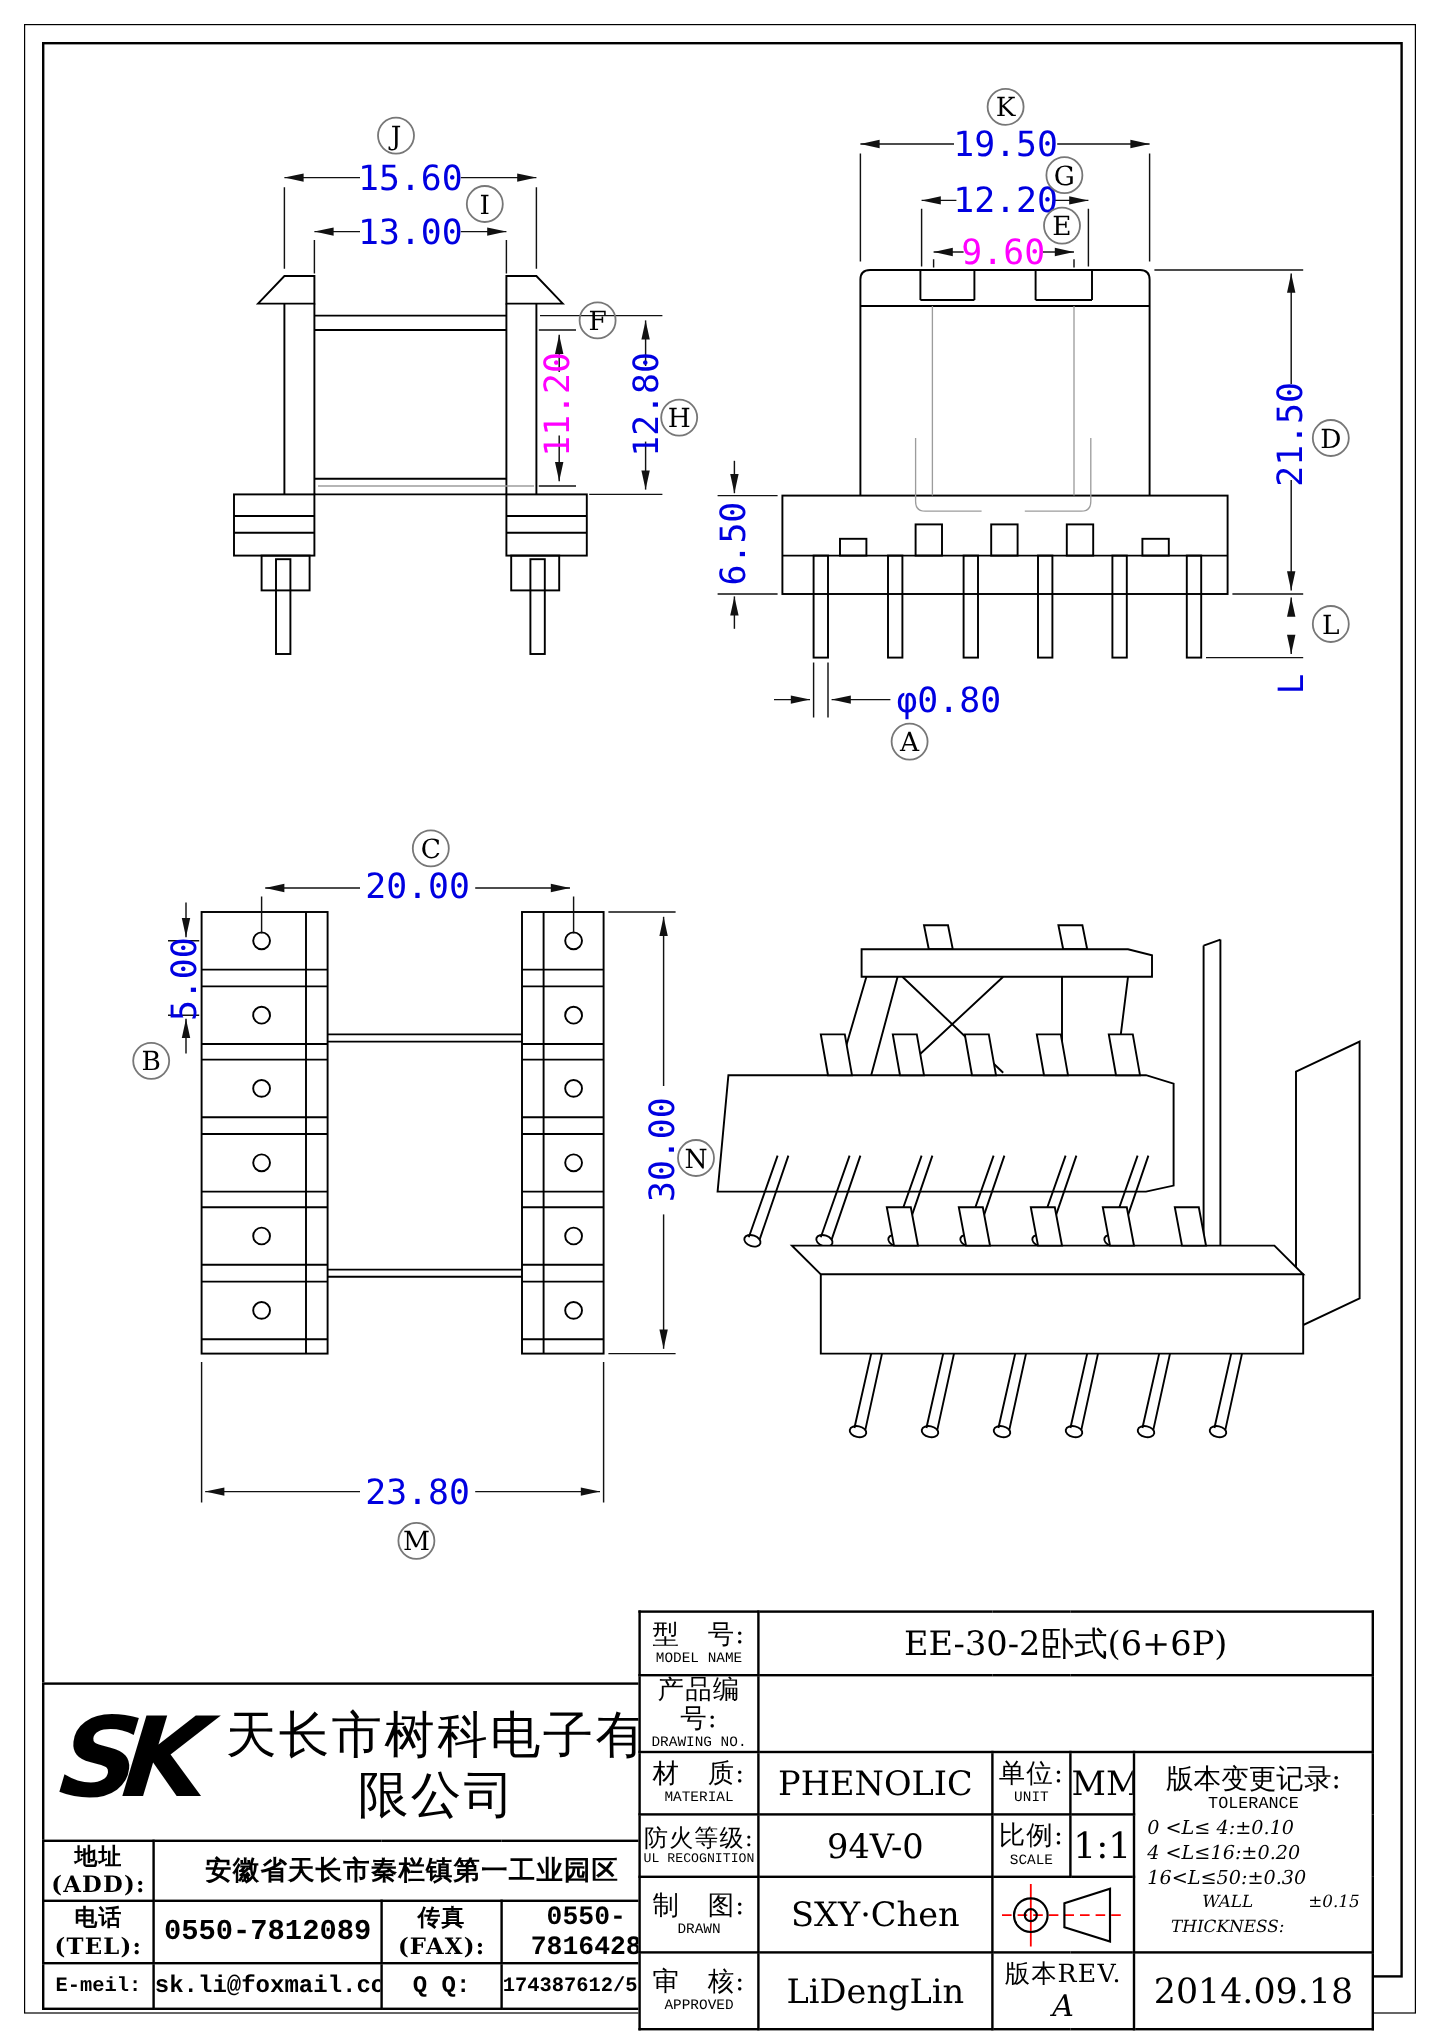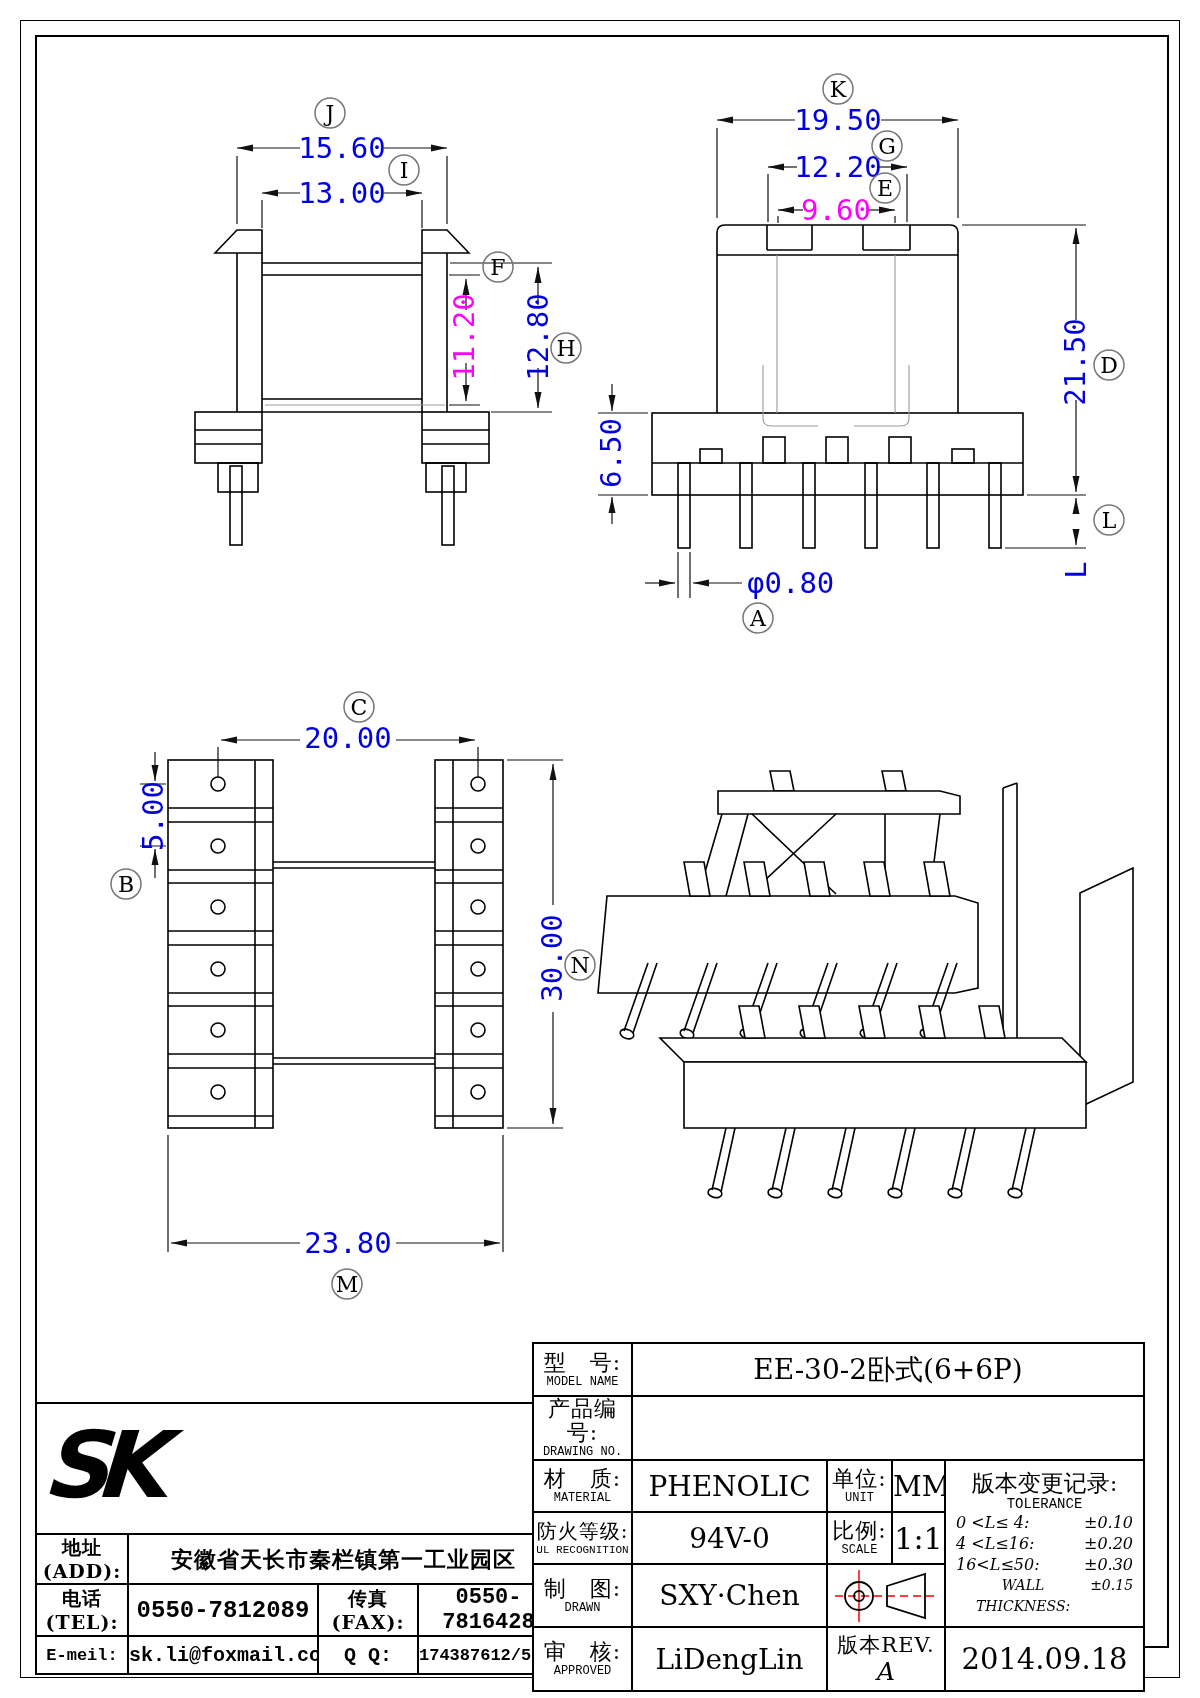--- a/index.html
+++ b/index.html
@@ -24,21 +24,21 @@
   .cellcn{font-size:22px;line-height:24px;letter-spacing:1px;}
   .cellen{font-family:"Liberation Mono",monospace;font-size:12px;line-height:14px;}
   .val{font-family:"DejaVu Serif",serif;font-size:28px;}
   .valmono{font-family:"Liberation Mono",monospace;font-size:26px;}
   .revhdr{font-size:21px;}
   #company-block{position:absolute;left:35px;top:1402px;width:523px;height:133px;border:2px solid #000;display:flex;align-items:center;background:#fff;}
   #sk-logo{font-family:"DejaVu Sans",sans-serif;font-weight:bold;font-style:italic;font-size:92px;letter-spacing:-14px;transform:skewX(-6deg);margin:0 8px 10px 14px;}
   #company-names{flex:1;text-align:center;}
   #company-cn{font-size:42px;letter-spacing:2px;line-height:50px;}
   #company-en{font-family:"Liberation Mono",monospace;font-size:19px;line-height:24px;}
-  .tolrow{display:flex;justify-content:space-between;padding:0 10px;font-style:italic;font-size:16px;line-height:21px;font-family:"DejaVu Serif",serif;}
+  .tolrow{display:flex;padding:0 10px;font-style:italic;font-size:16px;line-height:21px;font-family:"DejaVu Serif",serif;}
   .tolhead-cn{font-size:23px;line-height:26px;}
   .tolhead-en{font-family:"Liberation Mono",monospace;font-size:14px;line-height:16px;}
 </style>
 </head>
 <body>
 
 <div id="page">
   <div class="frame" id="outer-frame"></div>
   <div class="frame" id="inner-frame"></div>
 
@@ -254,20 +254,21 @@
         <path d="M1026,1128 L1012,1190 M1035,1128 L1021,1192"></path>
           <ellipse cx="1015" cy="1193" rx="7" ry="4.5" transform="rotate(12 1015 1193)"></ellipse>
       </g>
     </g>
   </svg>
 
 
   <div id="company-block">
     <div id="sk-logo">SK</div>
     <div id="company-names">
+      <div id="company-cn">天长市树科电子有限公司</div>
     </div>
   </div>
 
   <table style="left:35px;top:1533px;width:523px;height:111px;font-weight:bold;">
     <colgroup>
         <col style="width:92px">
         <col style="width:190px">
         <col style="width:100px">
         <col style="width:141px">
       </colgroup>

